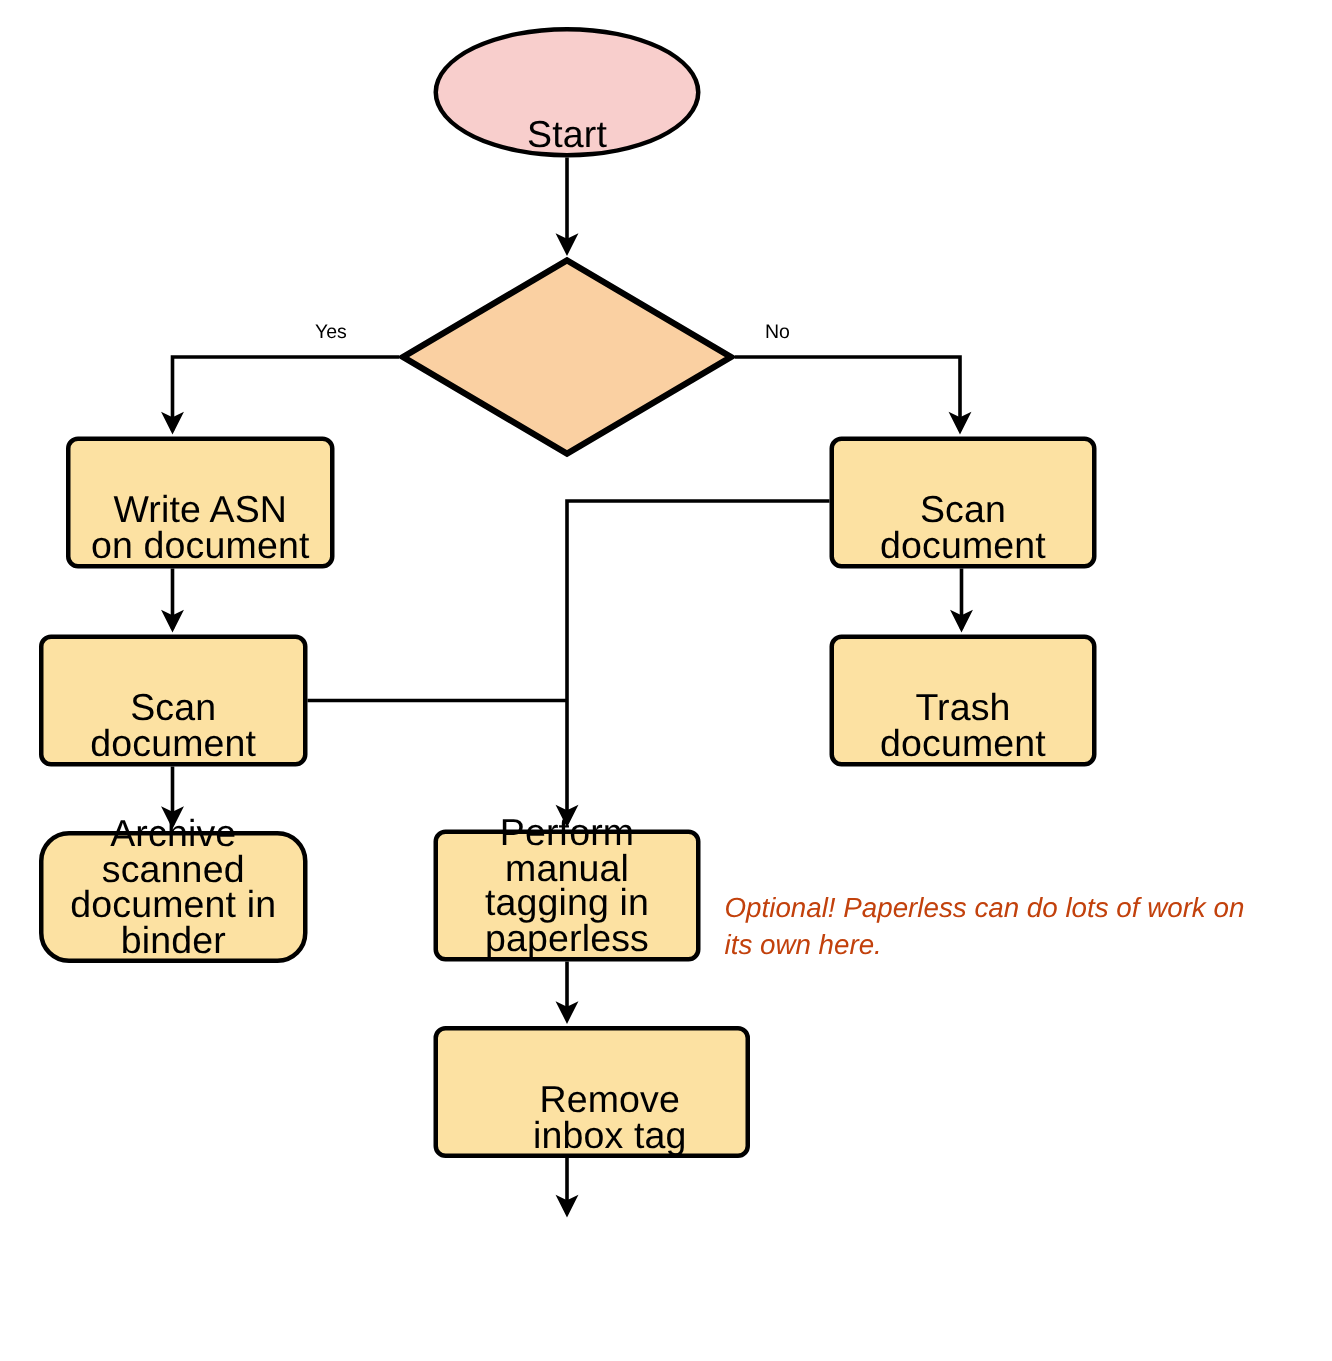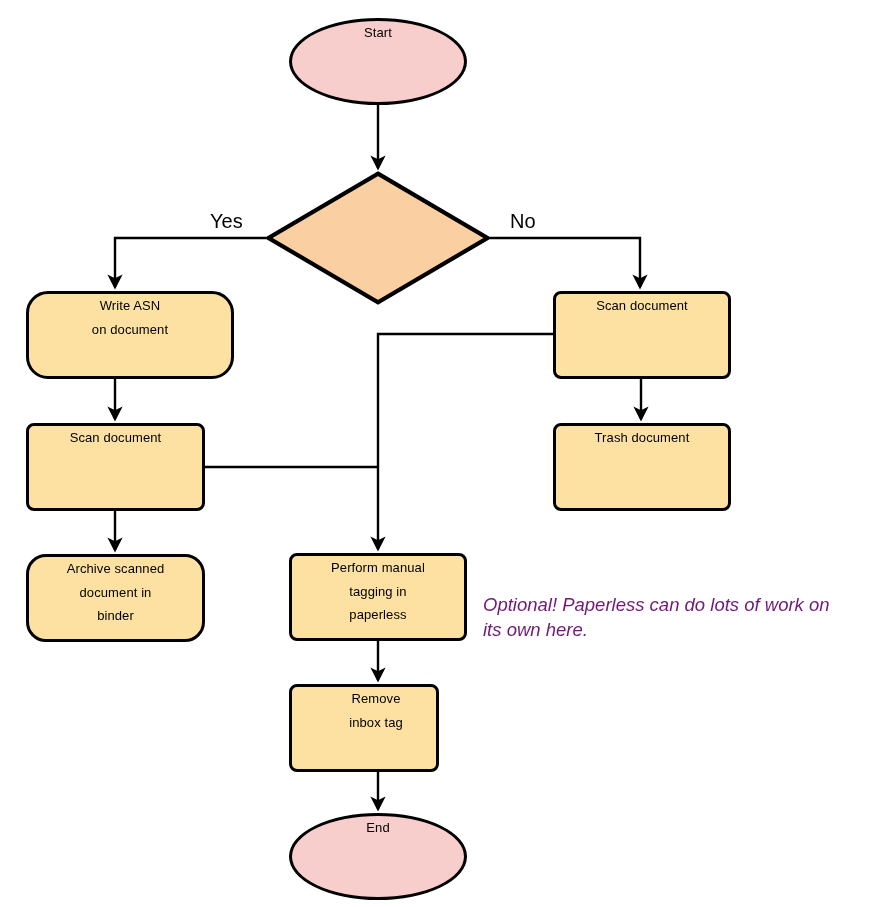--- a/index.html
+++ b/index.html
@@ -24,25 +24,25 @@
     left: 0;
     top: 0;
     width: 888px;
     height: 907px;
     pointer-events: none;
   }
   .node {
     position: absolute;
     box-sizing: border-box;
     display: flex;
-    align-items: flex-start;
+    align-items: flex-end;
     justify-content: center;
     text-align: center;
     color: #000000;
-    font-size: 13px;
+    font-size: 25px;
     line-height: 23.5px;
     letter-spacing: 0.1px;
     white-space: pre-line;
   }
   .node.terminator {
     border: 3px solid #000000;
     border-radius: 50%;
     background: #f8cecc;
   }
   .node.process {
@@ -62,27 +62,27 @@
     height: 100%;
   }
   .decision .decision-label {
     position: relative;
     z-index: 2;
     padding: 0 28px;
   }
   .edge-label {
     position: absolute;
     color: #000000;
-    font-size: 20px;
+    font-size: 13px;
     line-height: 20px;
     white-space: nowrap;
   }
   .note {
     position: absolute;
-    color: #701a75;
+    color: #c2410c;
     font-style: italic;
     font-size: 18.5px;
     line-height: 25px;
     width: 400px;
     white-space: pre-line;
   }
 </style>
 </head>
 <body>
 
@@ -124,21 +124,21 @@
 
   <div class="node decision" style="left:266px; top:171px; width:224px; height:134px;">
     <svg class="decision-shape" viewBox="0 0 224 134" preserveAspectRatio="none">
       <polygon points="112,2.6 221.4,67 112,131.4 2.6,67" fill="#fad0a2" stroke="#000000" stroke-width="4.2" stroke-linejoin="miter" vector-effect="non-scaling-stroke"></polygon>
     </svg>
   </div>
 
   <div class="edge-label" style="left:210px; top:211px;">Yes</div>
   <div class="edge-label" style="left:510px; top:211px;text-align:center;">No</div>
 
-  <div class="node process" style="left:26px; top:291px; width:208px; height:88px;border-radius:22px;">
+  <div class="node process" style="left:44px; top:291px; width:179px; height:88px;">
     <span>Write ASN
 on document</span>
   </div>
 
   <div class="node process" style="left:26px; top:423px; width:179px; height:88px;">
     <span>Scan document</span>
   </div>
 
   <div class="node process" style="left:26px; top:554px; width:179px; height:88px;border-radius:20px;">
     <span>Archive scanned
@@ -153,25 +153,22 @@
   <div class="node process" style="left:553px; top:423px; width:178px; height:88px;">
     <span>Trash document</span>
   </div>
 
   <div class="node process" style="left:289px; top:553px; width:178px; height:88px;">
     <span>Perform manual
 tagging in
 paperless</span>
   </div>
 
-  <div class="node process" style="left:289px; top:684px; width:150px; height:88px;padding-left:24px;">
+  <div class="node process" style="left:289px; top:684px; width:211px; height:88px;padding-left:24px;">
     <span>Remove
 inbox tag</span>
   </div>
 
-  <div class="node terminator" style="left:289px; top:813px; width:178px; height:87px;">
-    <span>End</span>
-  </div>
 
   <div class="note" style="left:483px; top:592px;">Optional! Paperless can do lots of work on
 its own here.</div>
 
 </div>
 
 </body></html>

